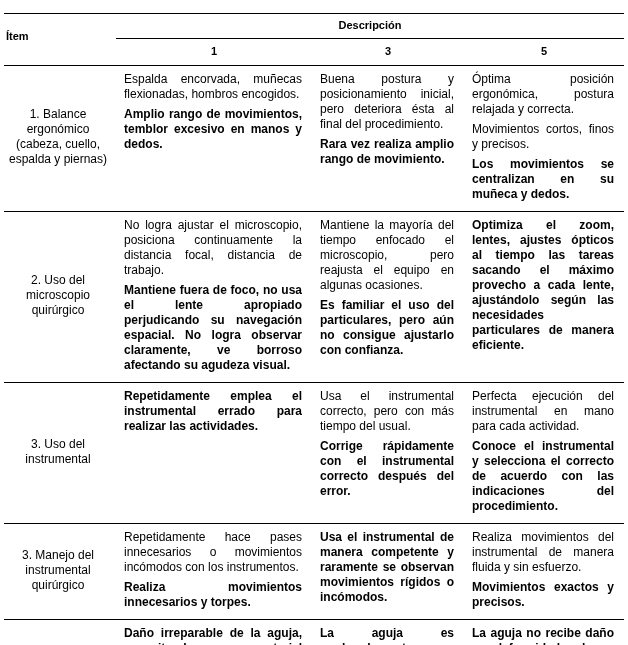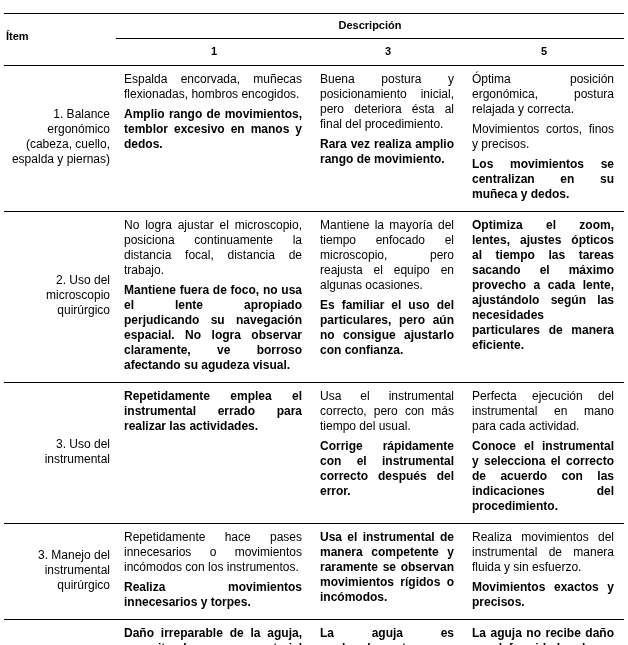--- a/index.html
+++ b/index.html
@@ -56,21 +56,21 @@
     border-bottom: 1px solid #000;
     padding: 5px 4px 6px 4px;
   }
 
   tbody td {
     border-bottom: 1px solid #000;
     padding: 6px 10px 9px 8px;
   }
   td.item-cell {
     vertical-align: middle;
-    text-align: right;
+    text-align: center;
     padding-left: 2px;
     padding-right: 6px;
   }
   td.lvl-cell {
     vertical-align: top;
     text-align: justify;
     hyphens: auto;
     -webkit-hyphens: auto;
   }
   td.lvl-cell p {

